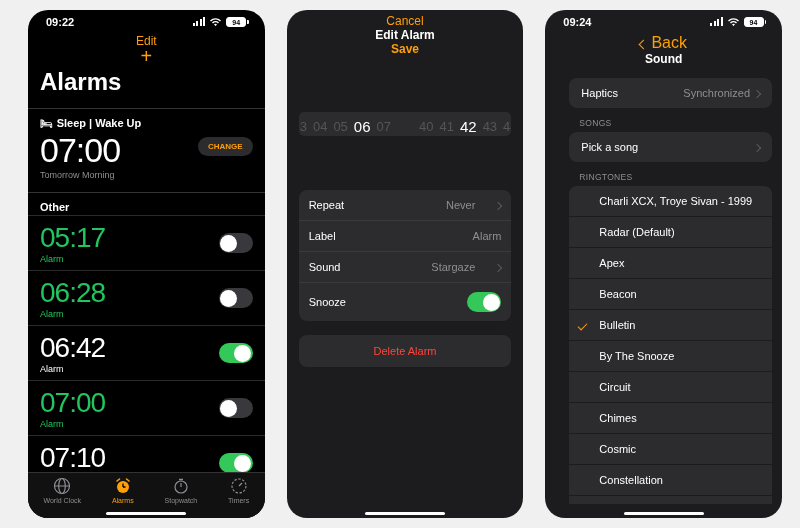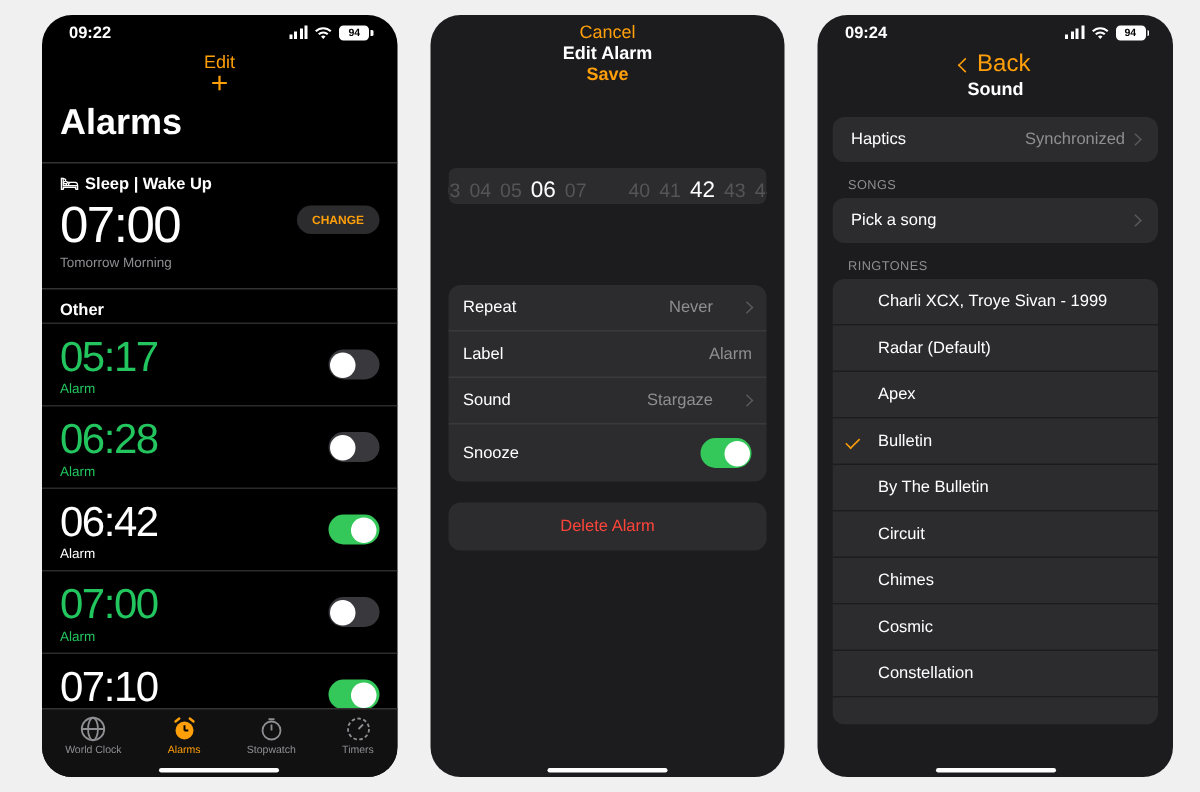--- a/index.html
+++ b/index.html
@@ -131,21 +131,21 @@
     display:flex; justify-content:space-between; align-items:center;
   }
   .group3 { margin:0 10px; border-radius:8px; overflow:hidden; }
   .group3 .cell3:last-child { border-bottom:none;}
   .check::before {
     content:""; position:absolute; left:11px; top:11px;
     width:4px; height:8px; border-right:1.8px solid #ff9f0a; border-bottom:1.8px solid #ff9f0a;
     transform:rotate(45deg);
   }
   .scroll3 {
-    position:absolute; top:68px; bottom:14px; left:0; right:0; overflow:hidden;
+    position:absolute; top:68px; bottom:14px; left:0; right:0; overflow:hidden;padding-left:14px;
   }
 </style>
 </head>
 <body>
 
 <div class="phone">
   <div class="statusbar">
     <span>09:22</span>
     <span class="right">
       <span class="signal">
@@ -386,25 +386,28 @@
     <div class="group3" id="ringtone-list">
         <div class="cell3">
           <span>Charli XCX,  Troye Sivan - 1999</span>
         </div>
         <div class="cell3">
           <span>Radar (Default)</span>
         </div>
         <div class="cell3">
           <span>Apex</span>
         </div>
+        <div class="cell3">
+          <span>Beacon</span>
+        </div>
         <div class="cell3 check">
           <span>Bulletin</span>
         </div>
         <div class="cell3">
-          <span>By The Bulletin</span>
+          <span>By The Snooze</span>
         </div>
         <div class="cell3">
           <span>Circuit</span>
         </div>
         <div class="cell3">
           <span>Chimes</span>
         </div>
         <div class="cell3">
           <span>Cosmic</span>
         </div>

